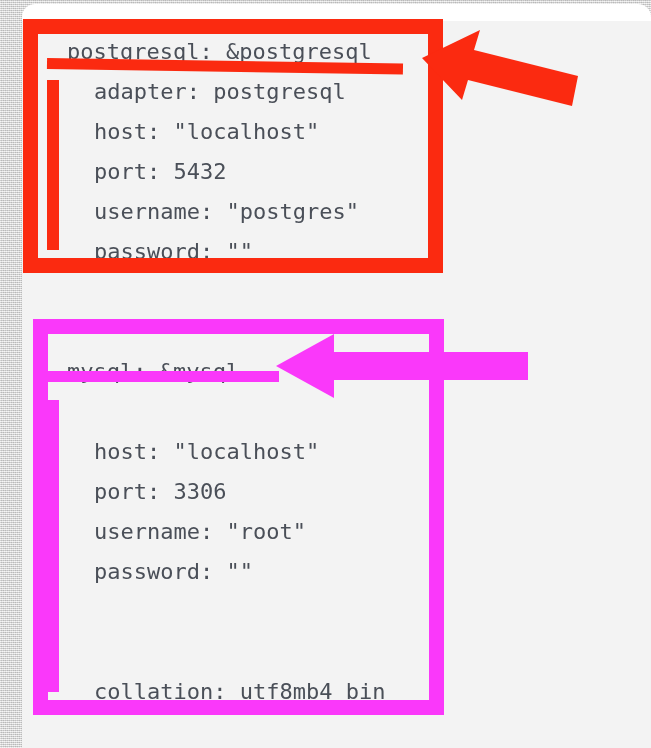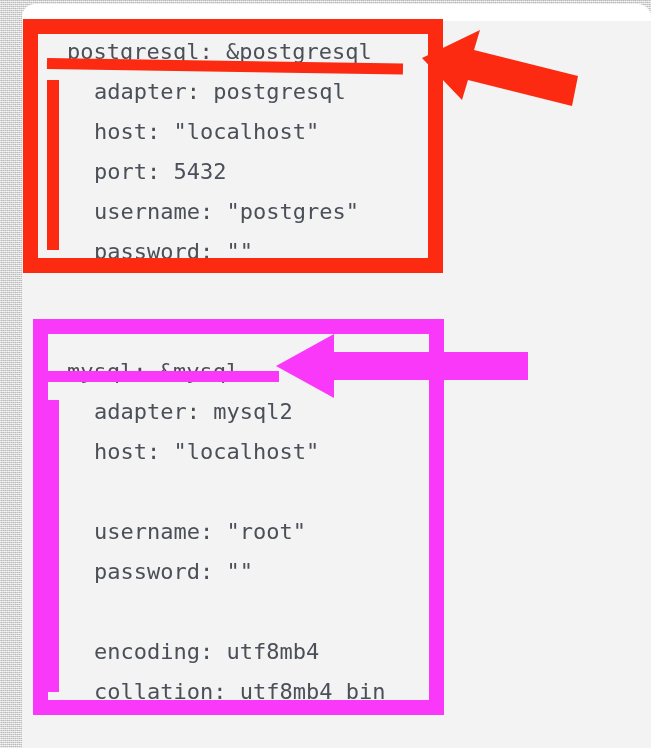--- a/index.html
+++ b/index.html
@@ -106,31 +106,30 @@
 
       <div class="code-line layer-text" style="left:72px; top:140px;">port: 5432</div>
 
       <div class="code-line layer-text" style="left:72px; top:180px;">username: "postgres"</div>
 
       <div class="code-line layer-text" style="left:72px; top:220px;">password: ""</div>
 
 
       <div class="code-line layer-text" style="left:45px; top:340px;">mysql: &amp;mysql</div>
 
-      <div class="code-line layer-text" style="left:72px; top:380px;">adapter: mysql2</div>
 
       <div class="code-line layer-text" style="left:72px; top:420px;">host: "localhost"</div>
 
+      <div class="code-line layer-text" style="left:72px; top:460px;">port: 3306</div>
 
       <div class="code-line layer-text" style="left:72px; top:500px;">username: "root"</div>
 
       <div class="code-line layer-text" style="left:72px; top:540px;">password: ""</div>
 
 
-      <div class="code-line layer-text" style="left:72px; top:620px;">encoding: utf8mb4</div>
 
       <div class="code-line layer-text" style="left:72px; top:660px;text-align:right;">collation: utf8mb4_bin</div>
 
     </div>
   </div>
 
   <div class="anno-box red layer-anno" style="left:23px; top:19px; width:420px; height:254px;"></div>
 
   <div class="anno-underline red layer-anno" style="left:47px; top:58px; width:356px; height:11px; transform: rotate(0.9deg);"></div>
 

